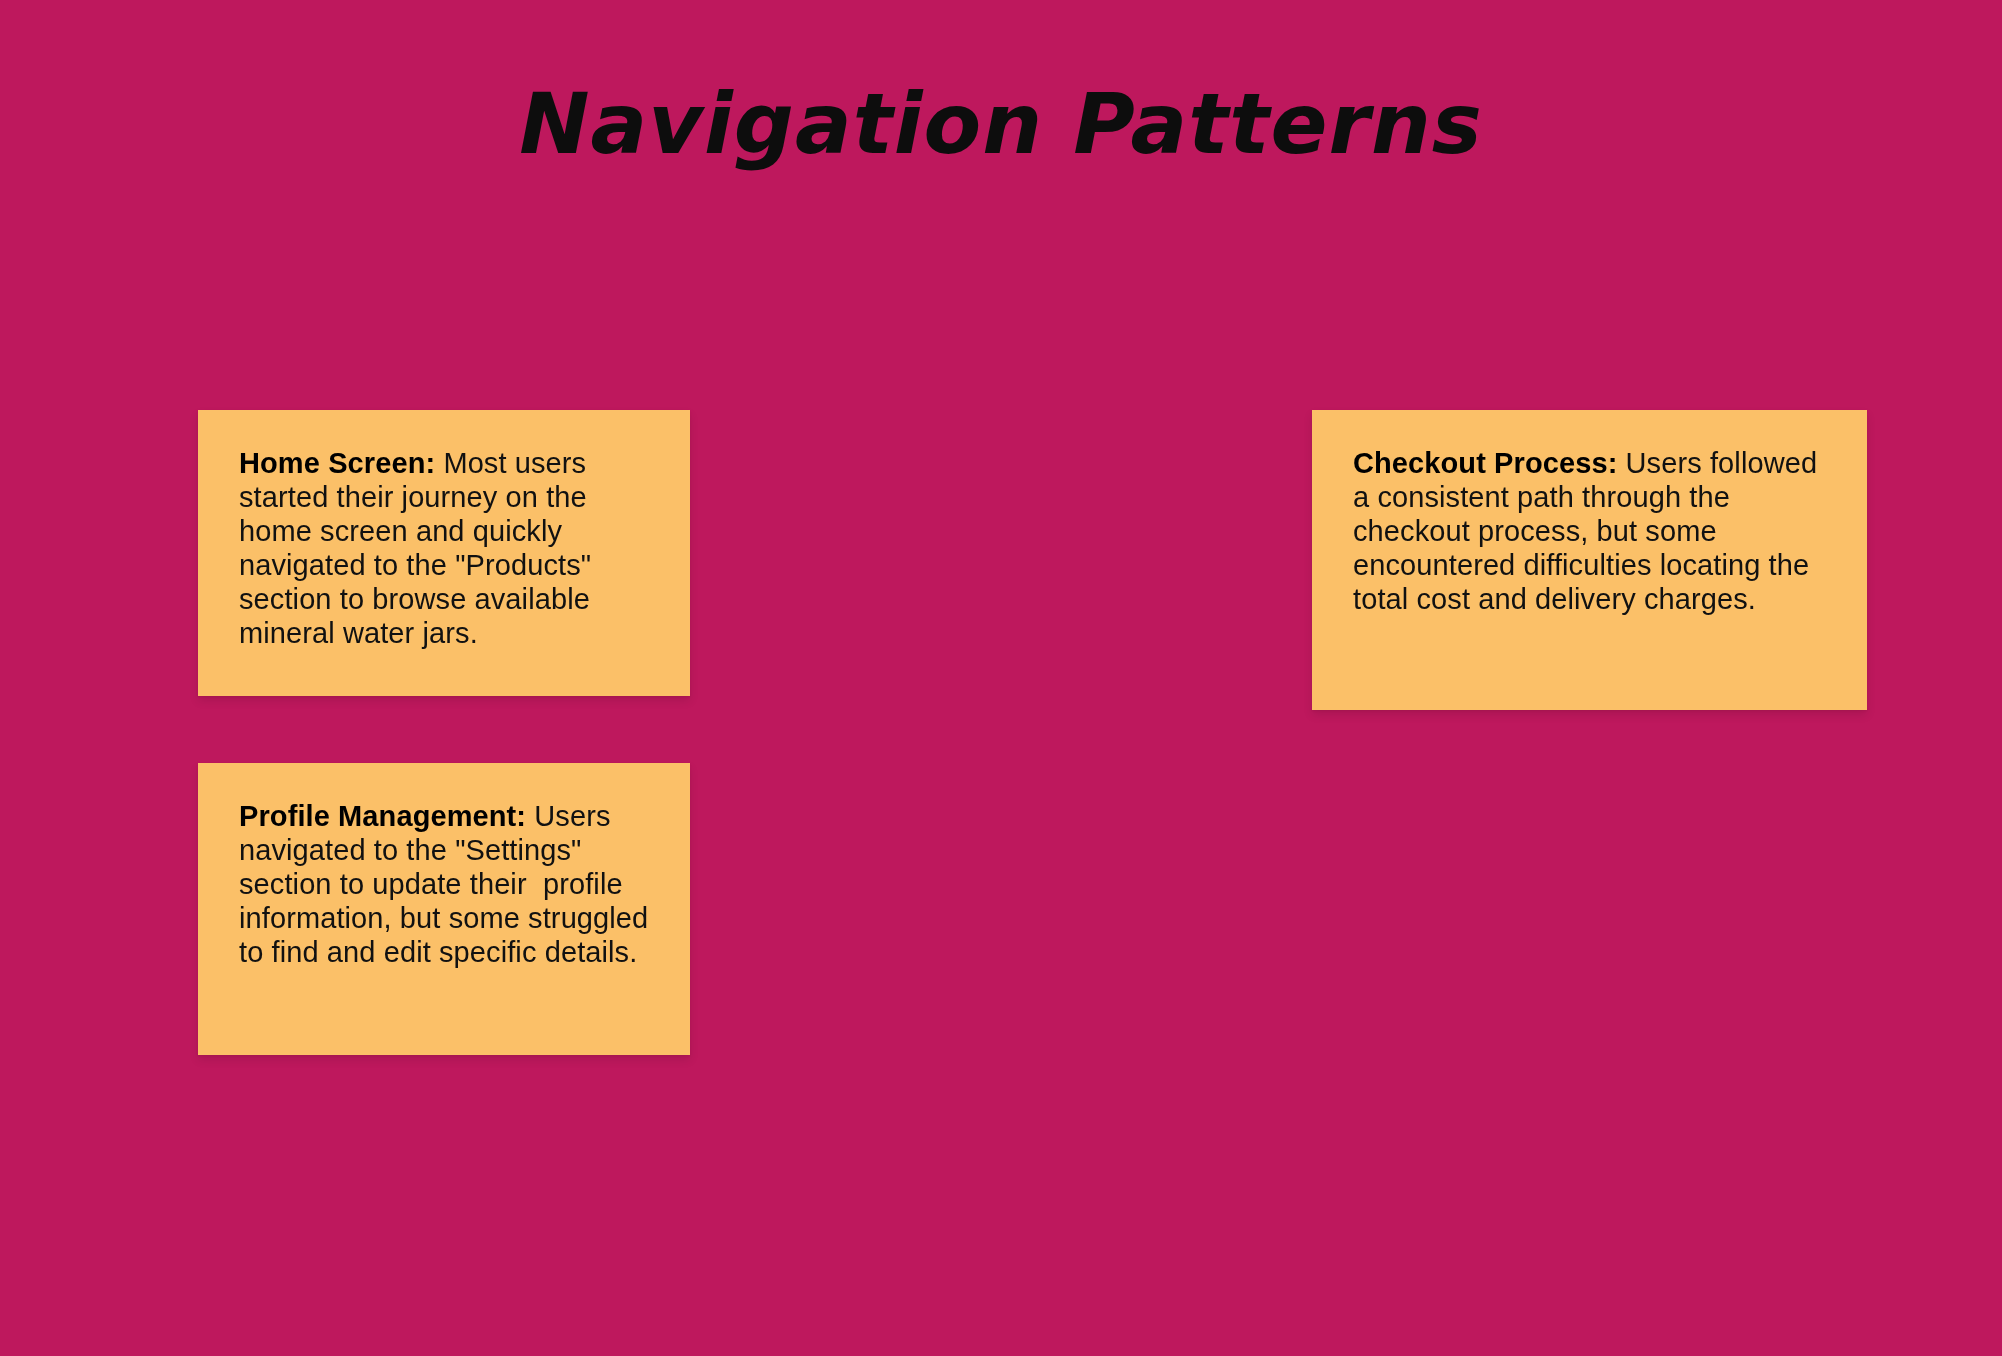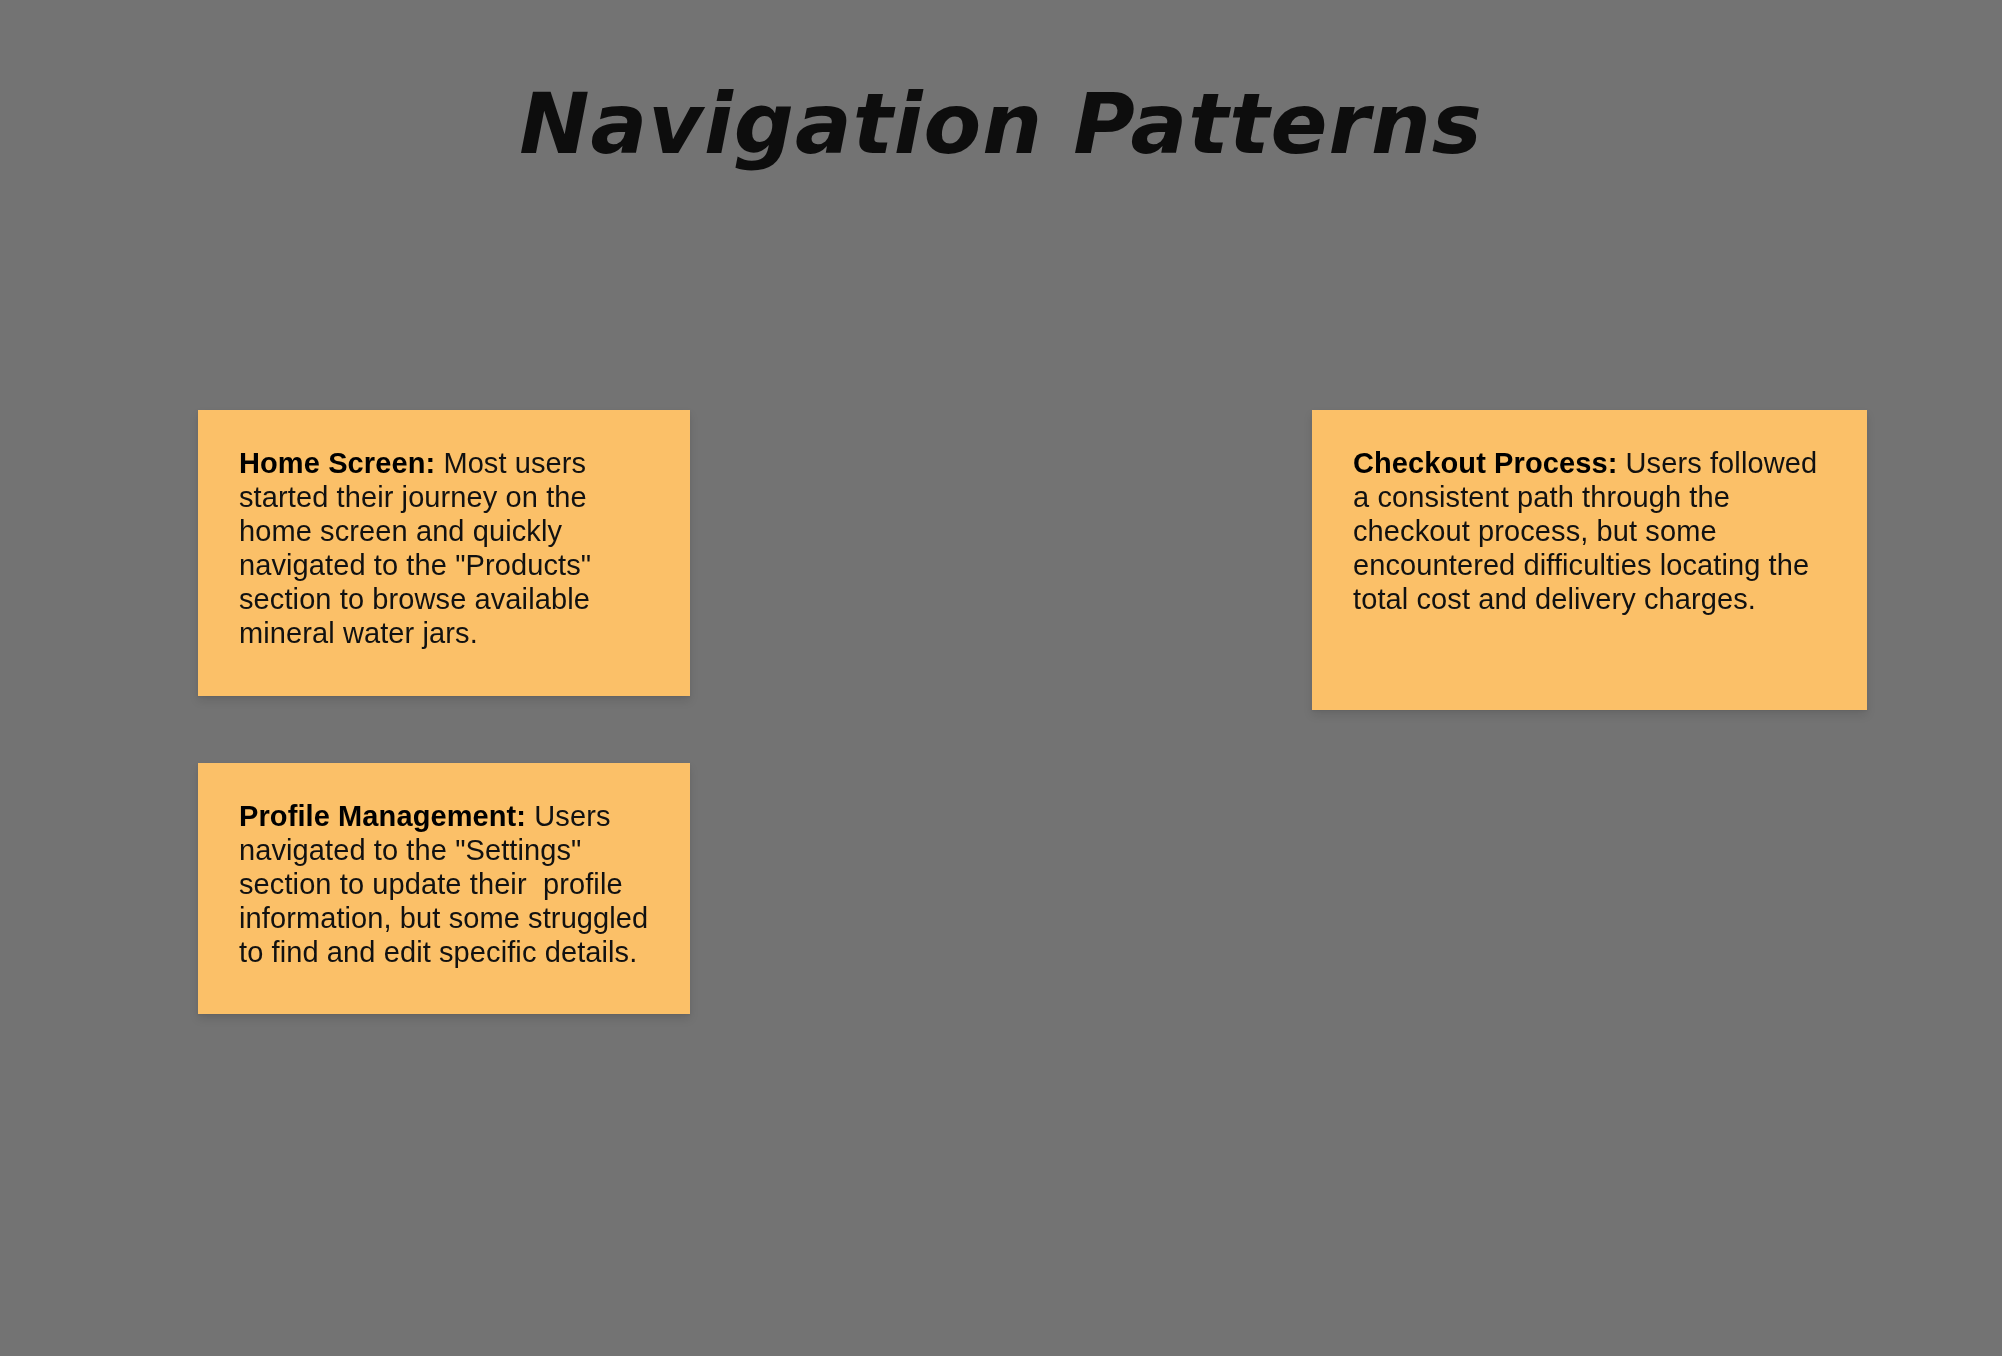--- a/index.html
+++ b/index.html
@@ -13,21 +13,21 @@
     height: 1356px;
     position: relative;
     overflow: hidden;
     font-family: "Liberation Sans", sans-serif;
     -webkit-font-smoothing: antialiased;
   }
 
   #board {
     position: absolute;
     inset: 0;
-    background: #737373;
+    background: #be185d;
   }
 
   
   #page-title {
     position: absolute;
     top: 78px;
     left: 0;
     width: 2002px;
     text-align: center;
     font-family: "DejaVu Sans", sans-serif;
@@ -86,21 +86,21 @@
     left: 1312px;
     top: 410px;
     width: 555px;
     height: 300px;
   }
 
   #note-profile-management {
     left: 198px;
     top: 763px;
     width: 492px;
-    height: 251px;
+    height: 292px;
   }
 </style>
 </head>
 <body>
 
 <div id="board">
 
   <div id="page-title">Navigation Patterns</div>
 
   <div class="note" id="note-home-screen">

